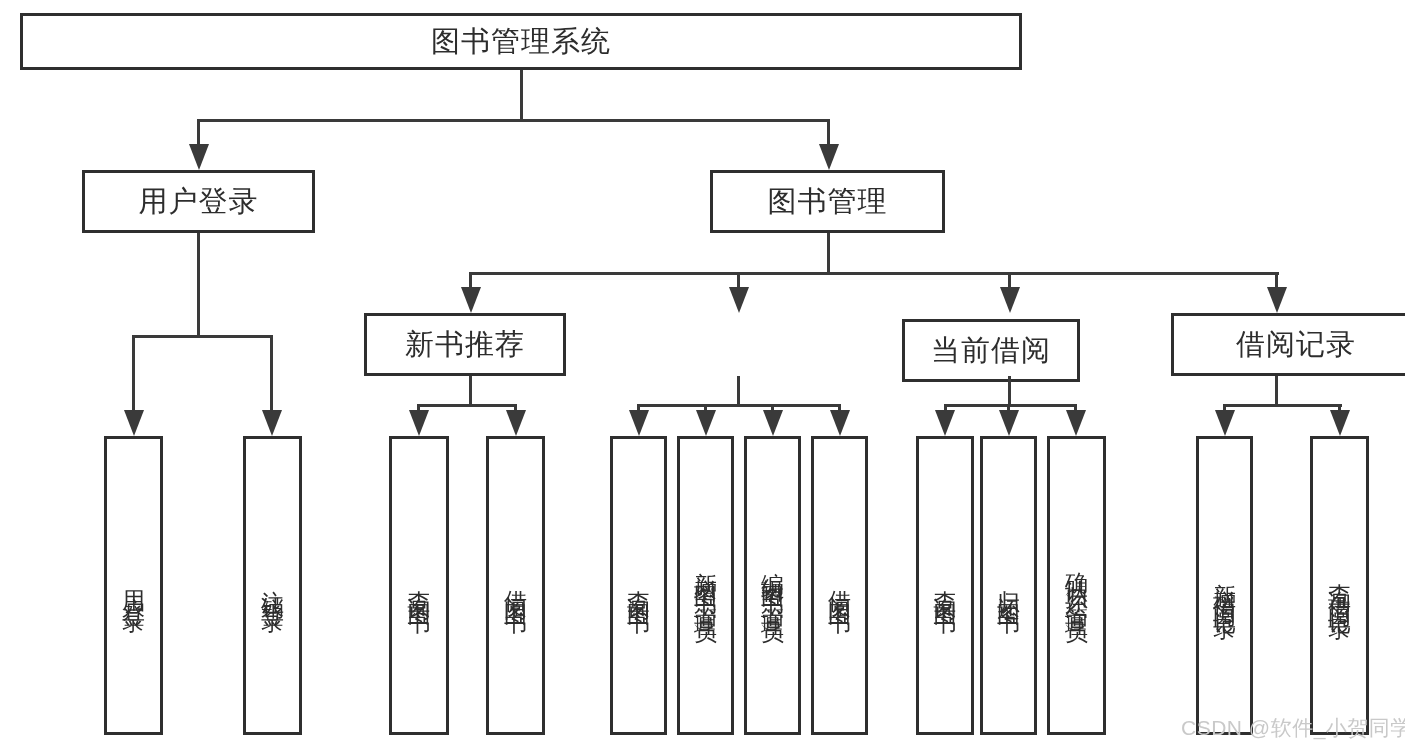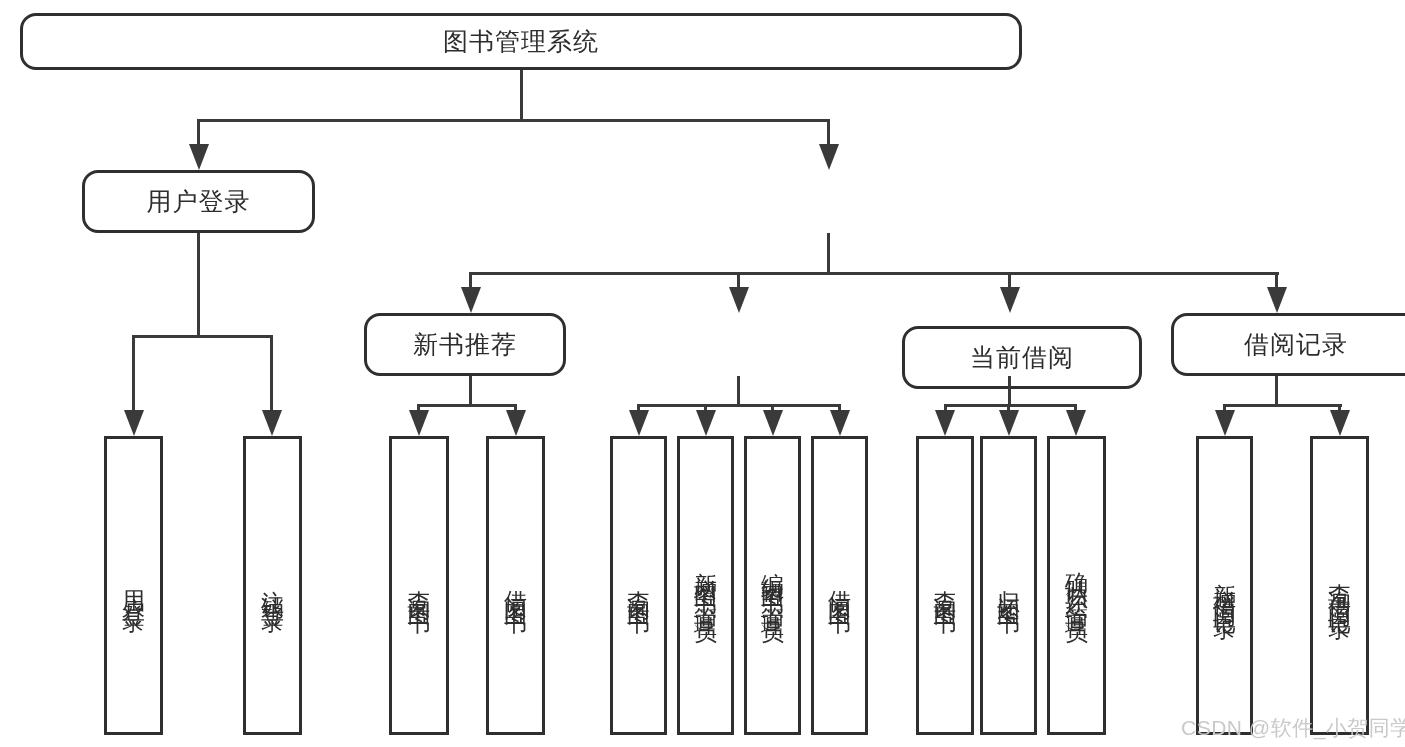--- a/index.html
+++ b/index.html
@@ -4,21 +4,21 @@
 <style>
   html,body{margin:0;padding:0;background:#ffffff;}
   .canvas{
     position:relative;width:1405px;height:747px;background:#ffffff;
     font-family:"Liberation Sans", sans-serif;overflow:hidden;
   }
   .box{
     position:absolute;box-sizing:border-box;border:3px solid #2f2f2f;background:#ffffff;
     display:flex;align-items:center;justify-content:center;color:#2d2d2d;
   }
-  .box.h{font-size:25px;letter-spacing:1px;white-space:nowrap;border-radius:16px;}
+  .box.h{font-size:29px;letter-spacing:1px;white-space:nowrap;}
   .box.v{font-size:23px;}
   .box.v .vtext{
     writing-mode:vertical-rl;text-orientation:mixed;letter-spacing:7px;line-height:1;
   }
   .vline,.hline{position:absolute;background:#3a3a3a;}
   .vline{width:3px;}
   .hline{height:3px;}
   .arrow{
     position:absolute;width:0;height:0;
     border-left:10px solid transparent;border-right:10px solid transparent;
@@ -34,25 +34,28 @@
 
 <div class="canvas">
 
   <div class="box h" style="left:20px;top:13px;width:1002px;height:57px">
     <span>图书管理系统</span>
   </div>
 
   <div class="box h" style="left:82px;top:170px;width:233px;height:63px">
     <span>用户登录</span>
   </div>
+  <div class="box h" style="left:710px;top:170px;width:235px;height:63px">
+    <span>图书管理</span>
+  </div>
 
   <div class="box h" style="left:364px;top:313px;width:202px;height:63px">
     <span>新书推荐</span>
   </div>
-  <div class="box h" style="left:902px;top:326px;width:240px;height:63px">
+  <div class="box h" style="left:902px;top:319px;width:178px;height:63px">
     <span>当前借阅</span>
   </div>
   <div class="box h" style="left:1171px;top:313px;width:250px;height:63px">
     <span>借阅记录</span>
   </div>
 
   <div class="box v" style="left:104px;top:436px;width:59px;height:299px">
     <span class="vtext">用户登录</span>
   </div>
   <div class="box v" style="left:243px;top:436px;width:59px;height:299px">

